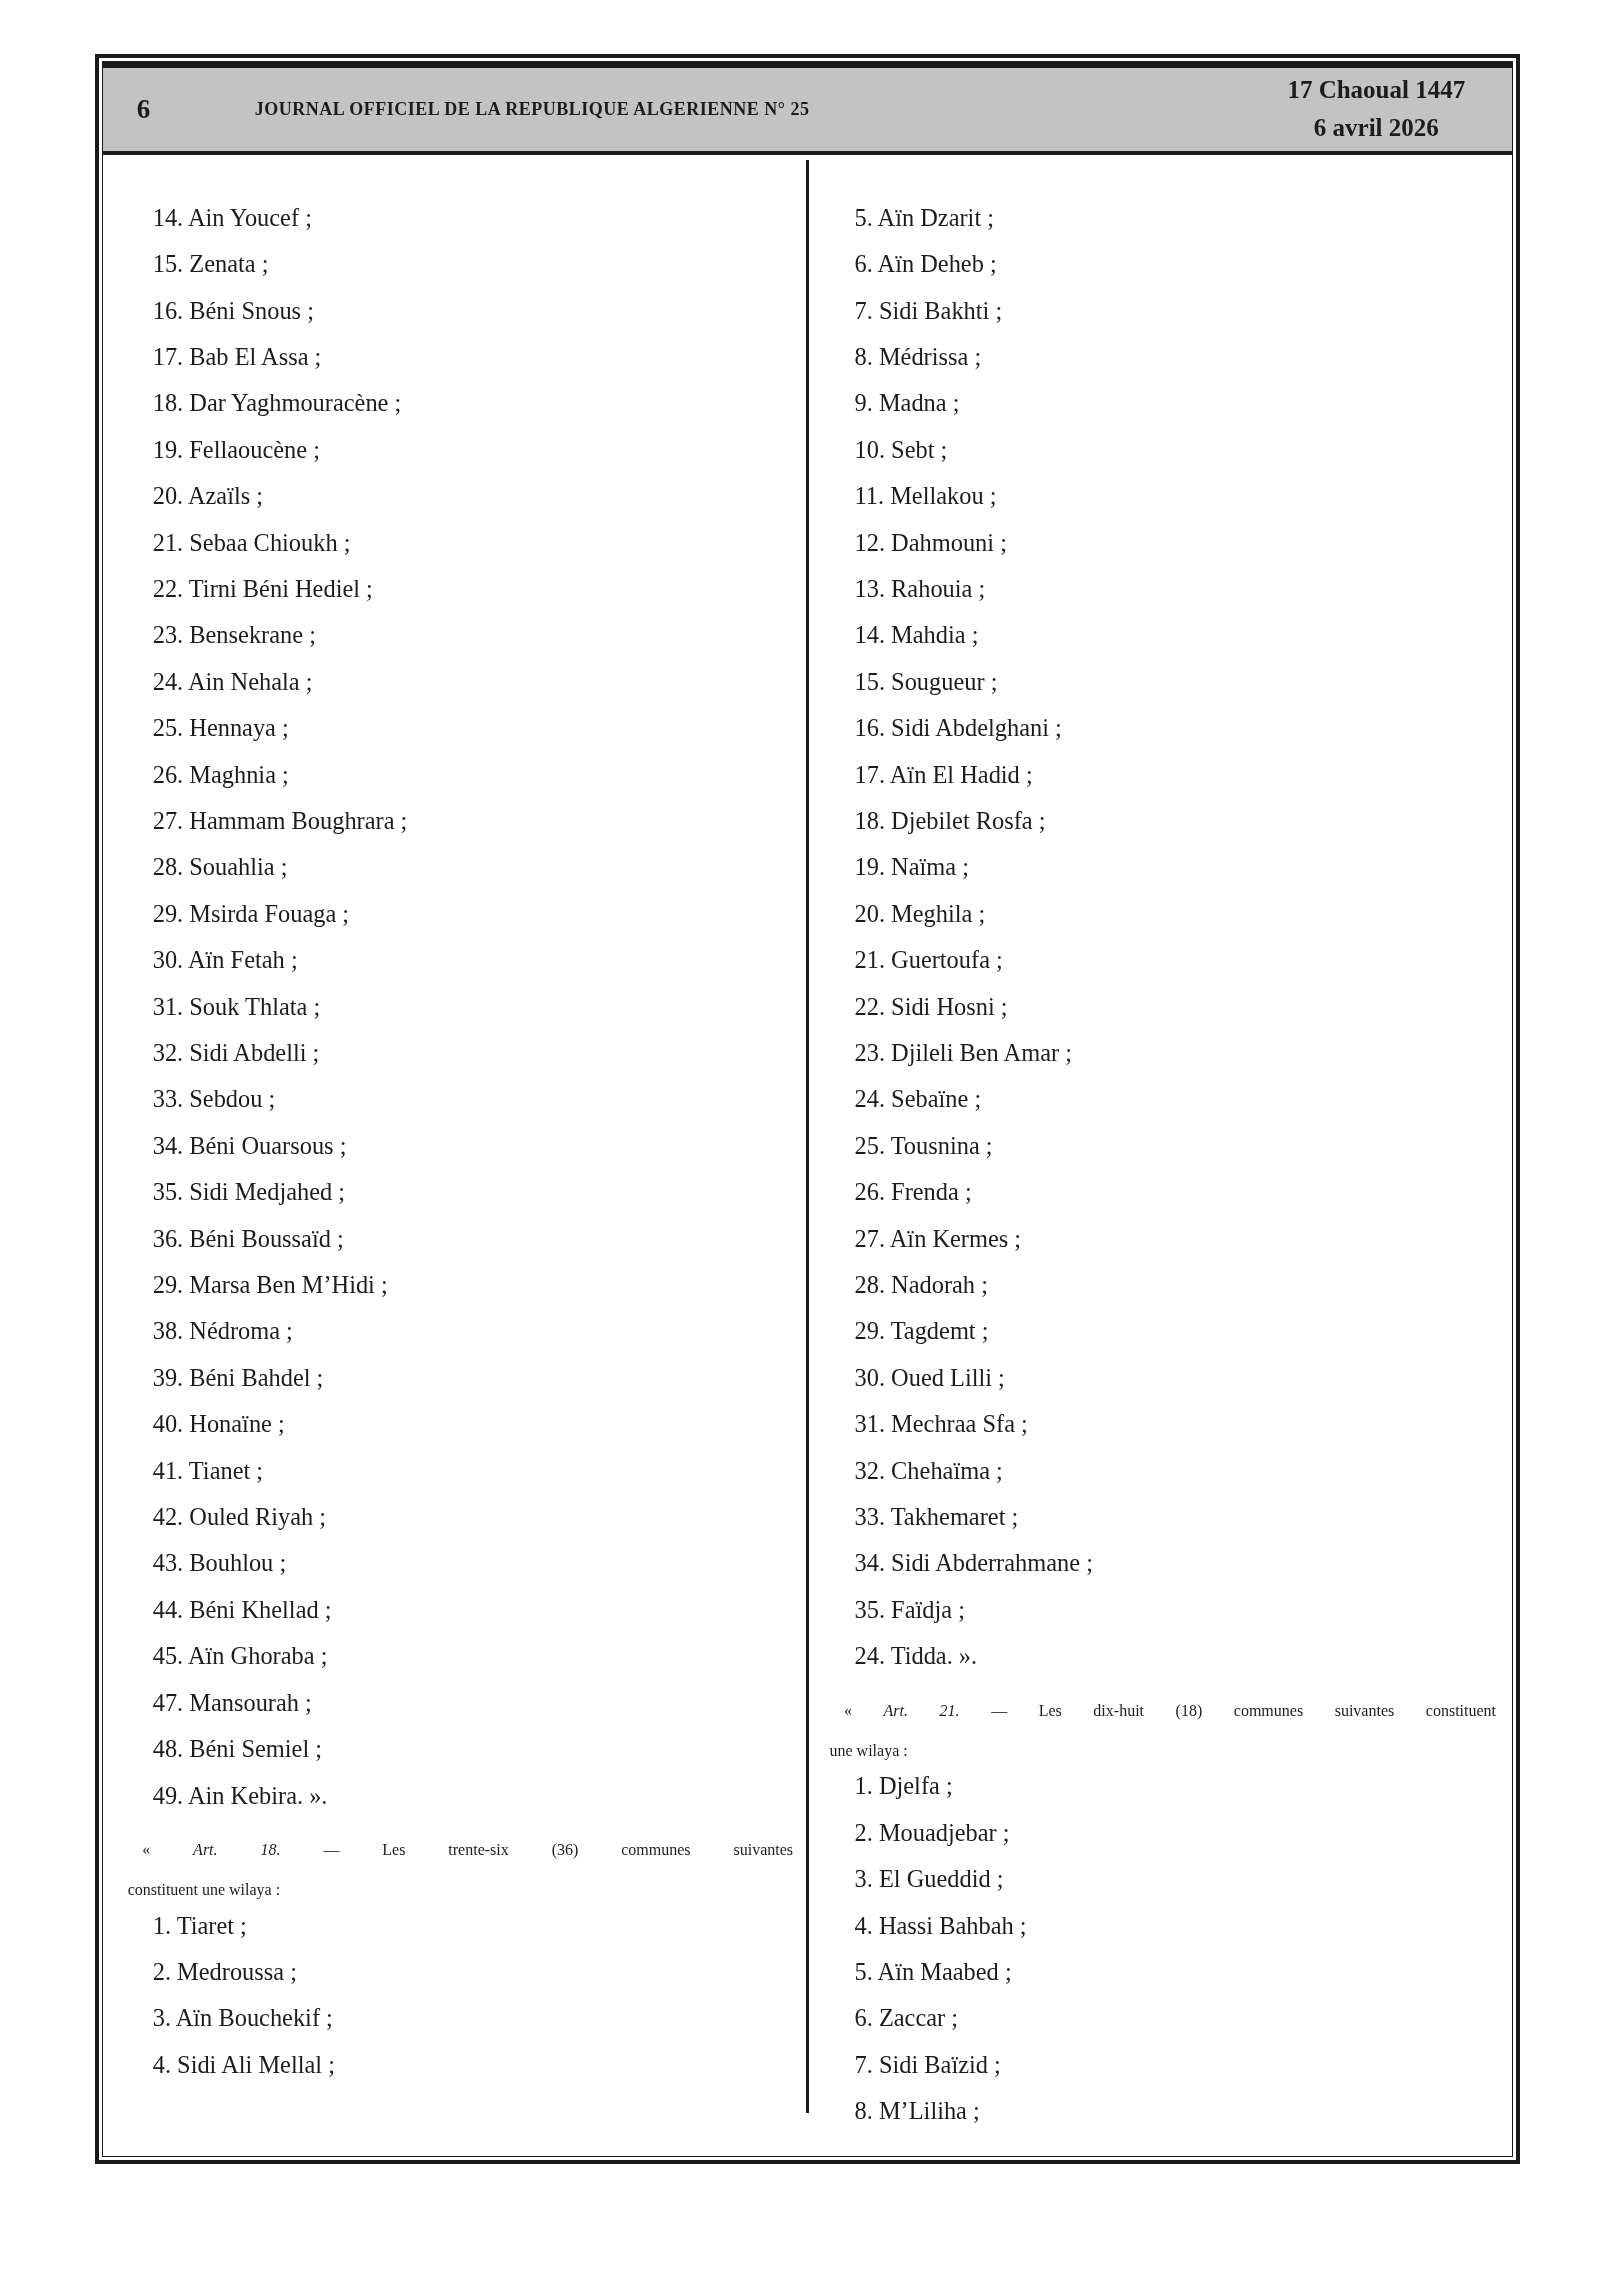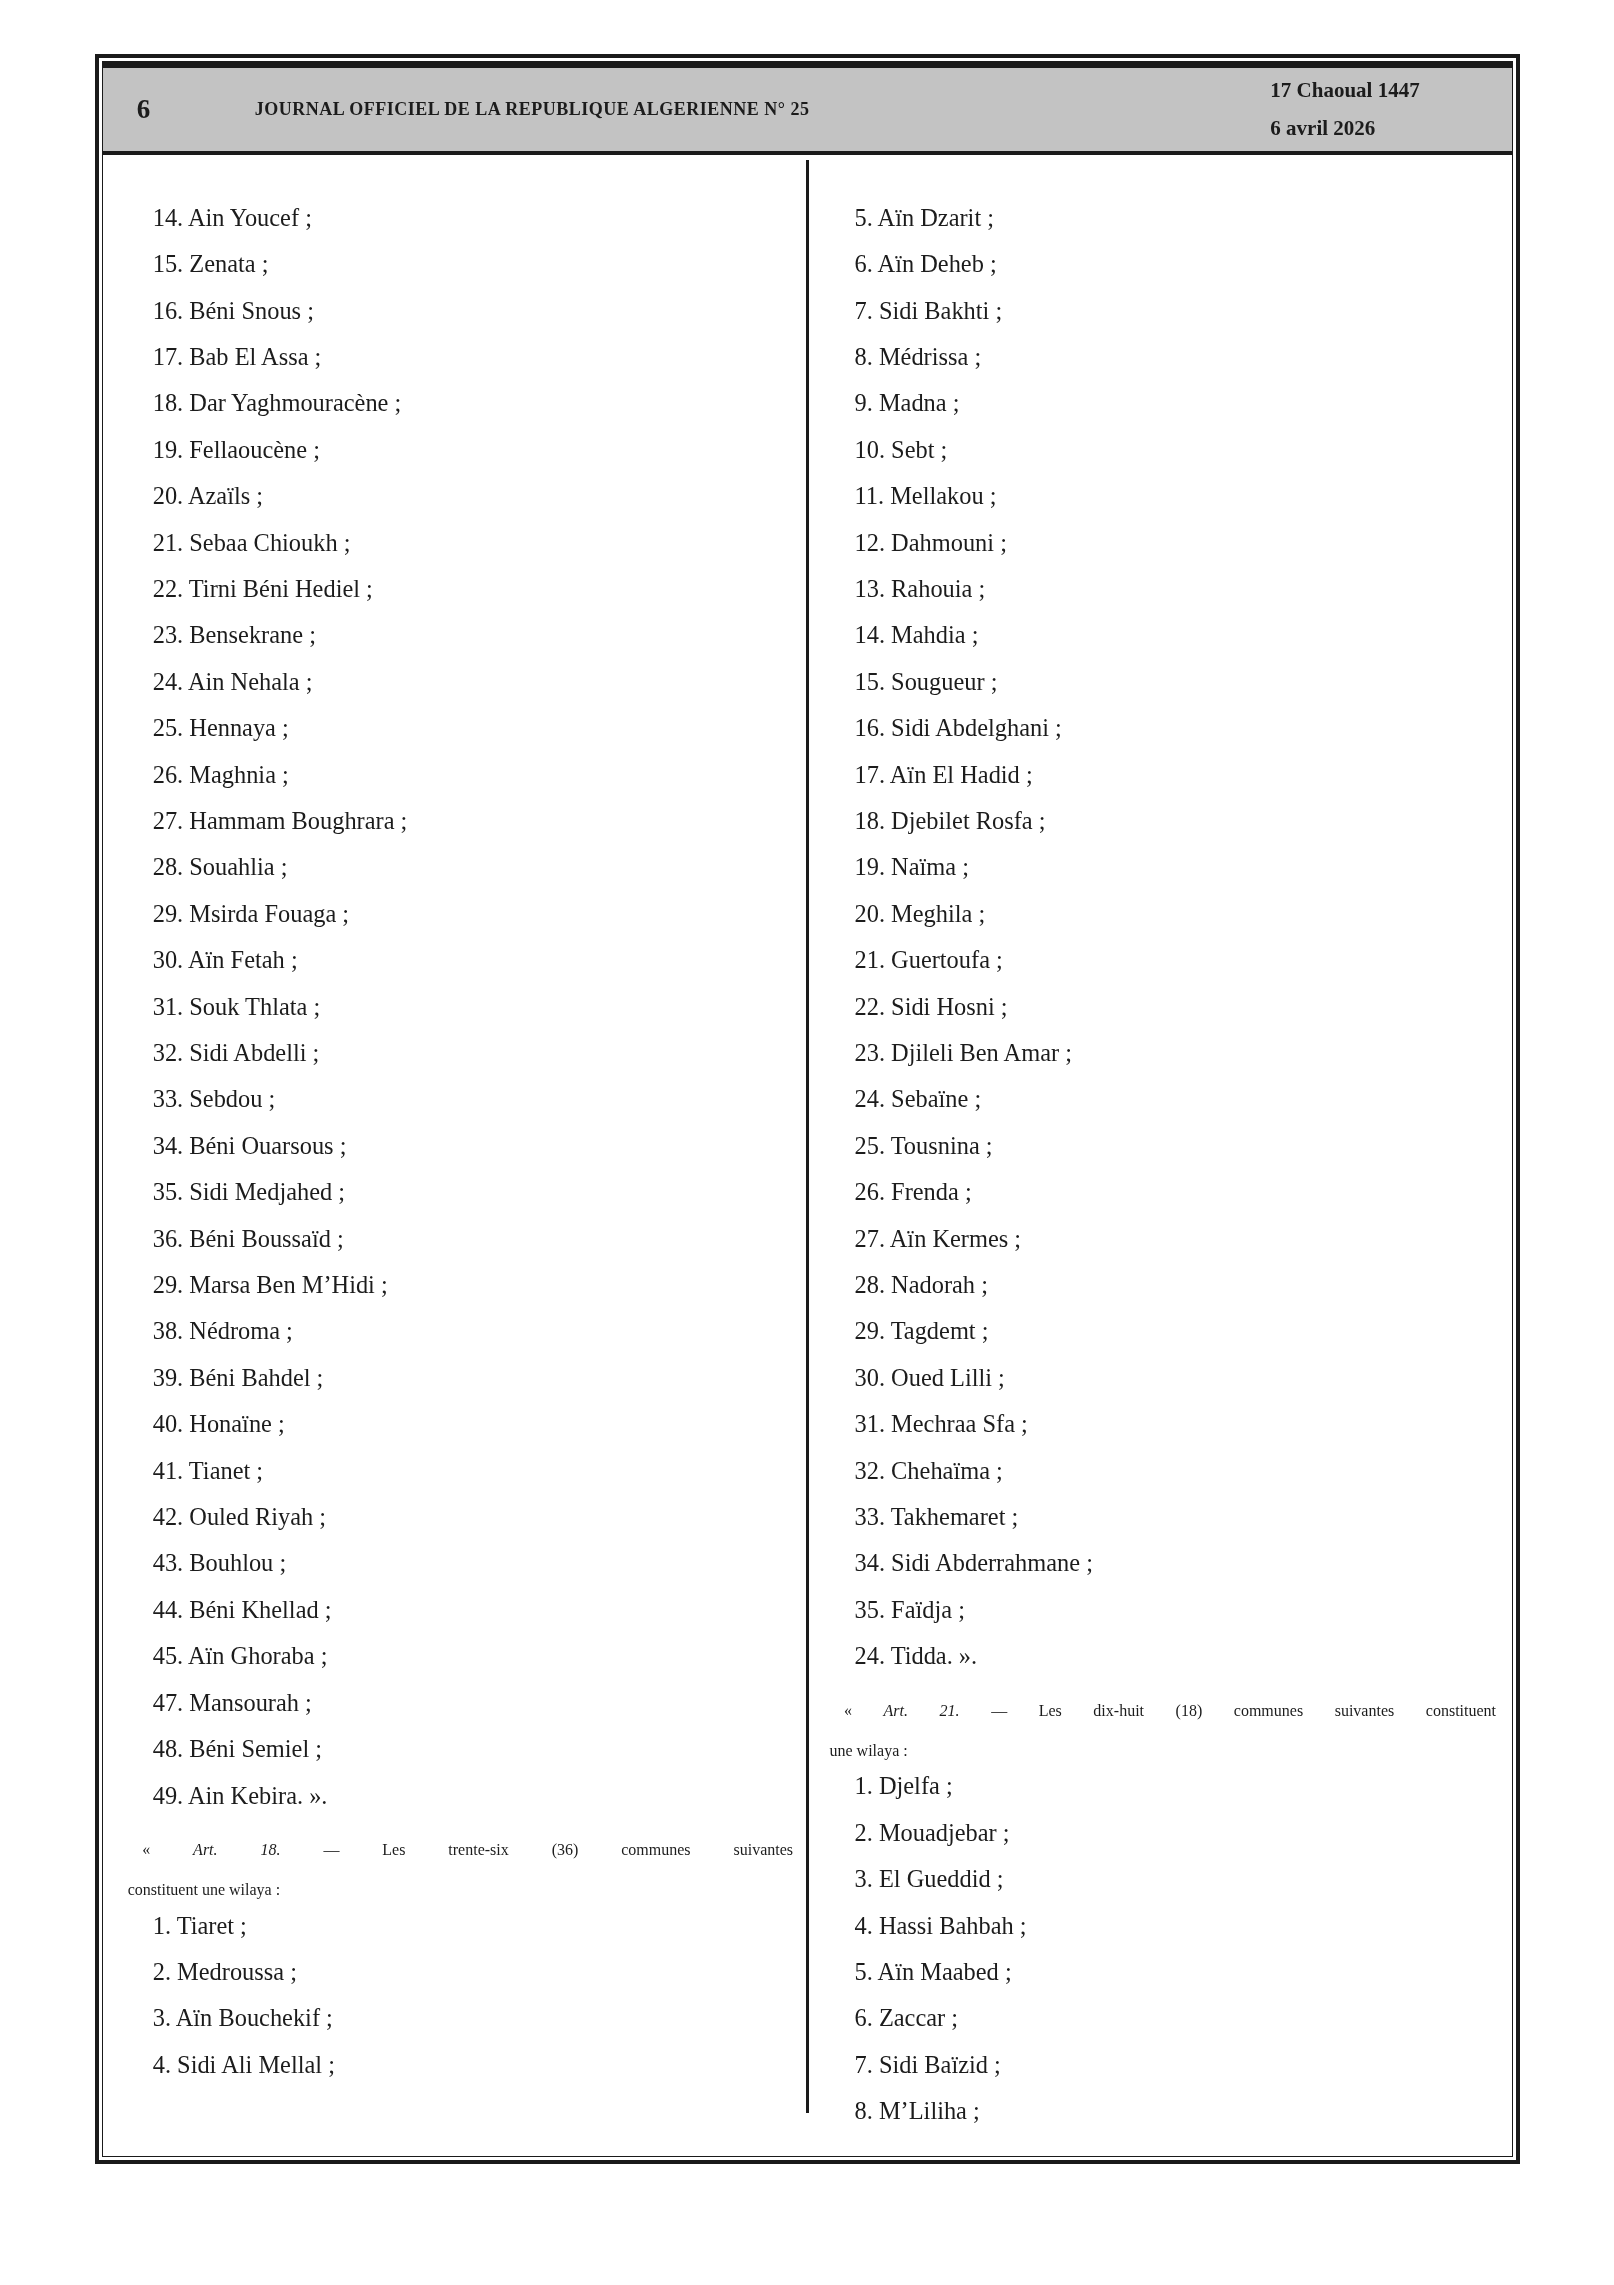--- a/index.html
+++ b/index.html
@@ -43,24 +43,24 @@
   }
   .journal-title{
     flex:1 1 auto;
     font-weight:bold;
     font-size:18px;
     letter-spacing:0.5px;
     white-space:nowrap;
   }
   .date-block{
     flex:0 0 226px;
-    text-align:left;
-    padding-right:16px;
+    text-align:center;
+    padding-right:23px;
     font-weight:bold;
-    font-size:21px;
+    font-size:25px;
     line-height:38px;
   }
   .content{
     position:relative;
     flex:1 1 auto;
     display:flex;
   }
   .column-divider{
     position:absolute;
     left:calc(50% - 1.4px);

